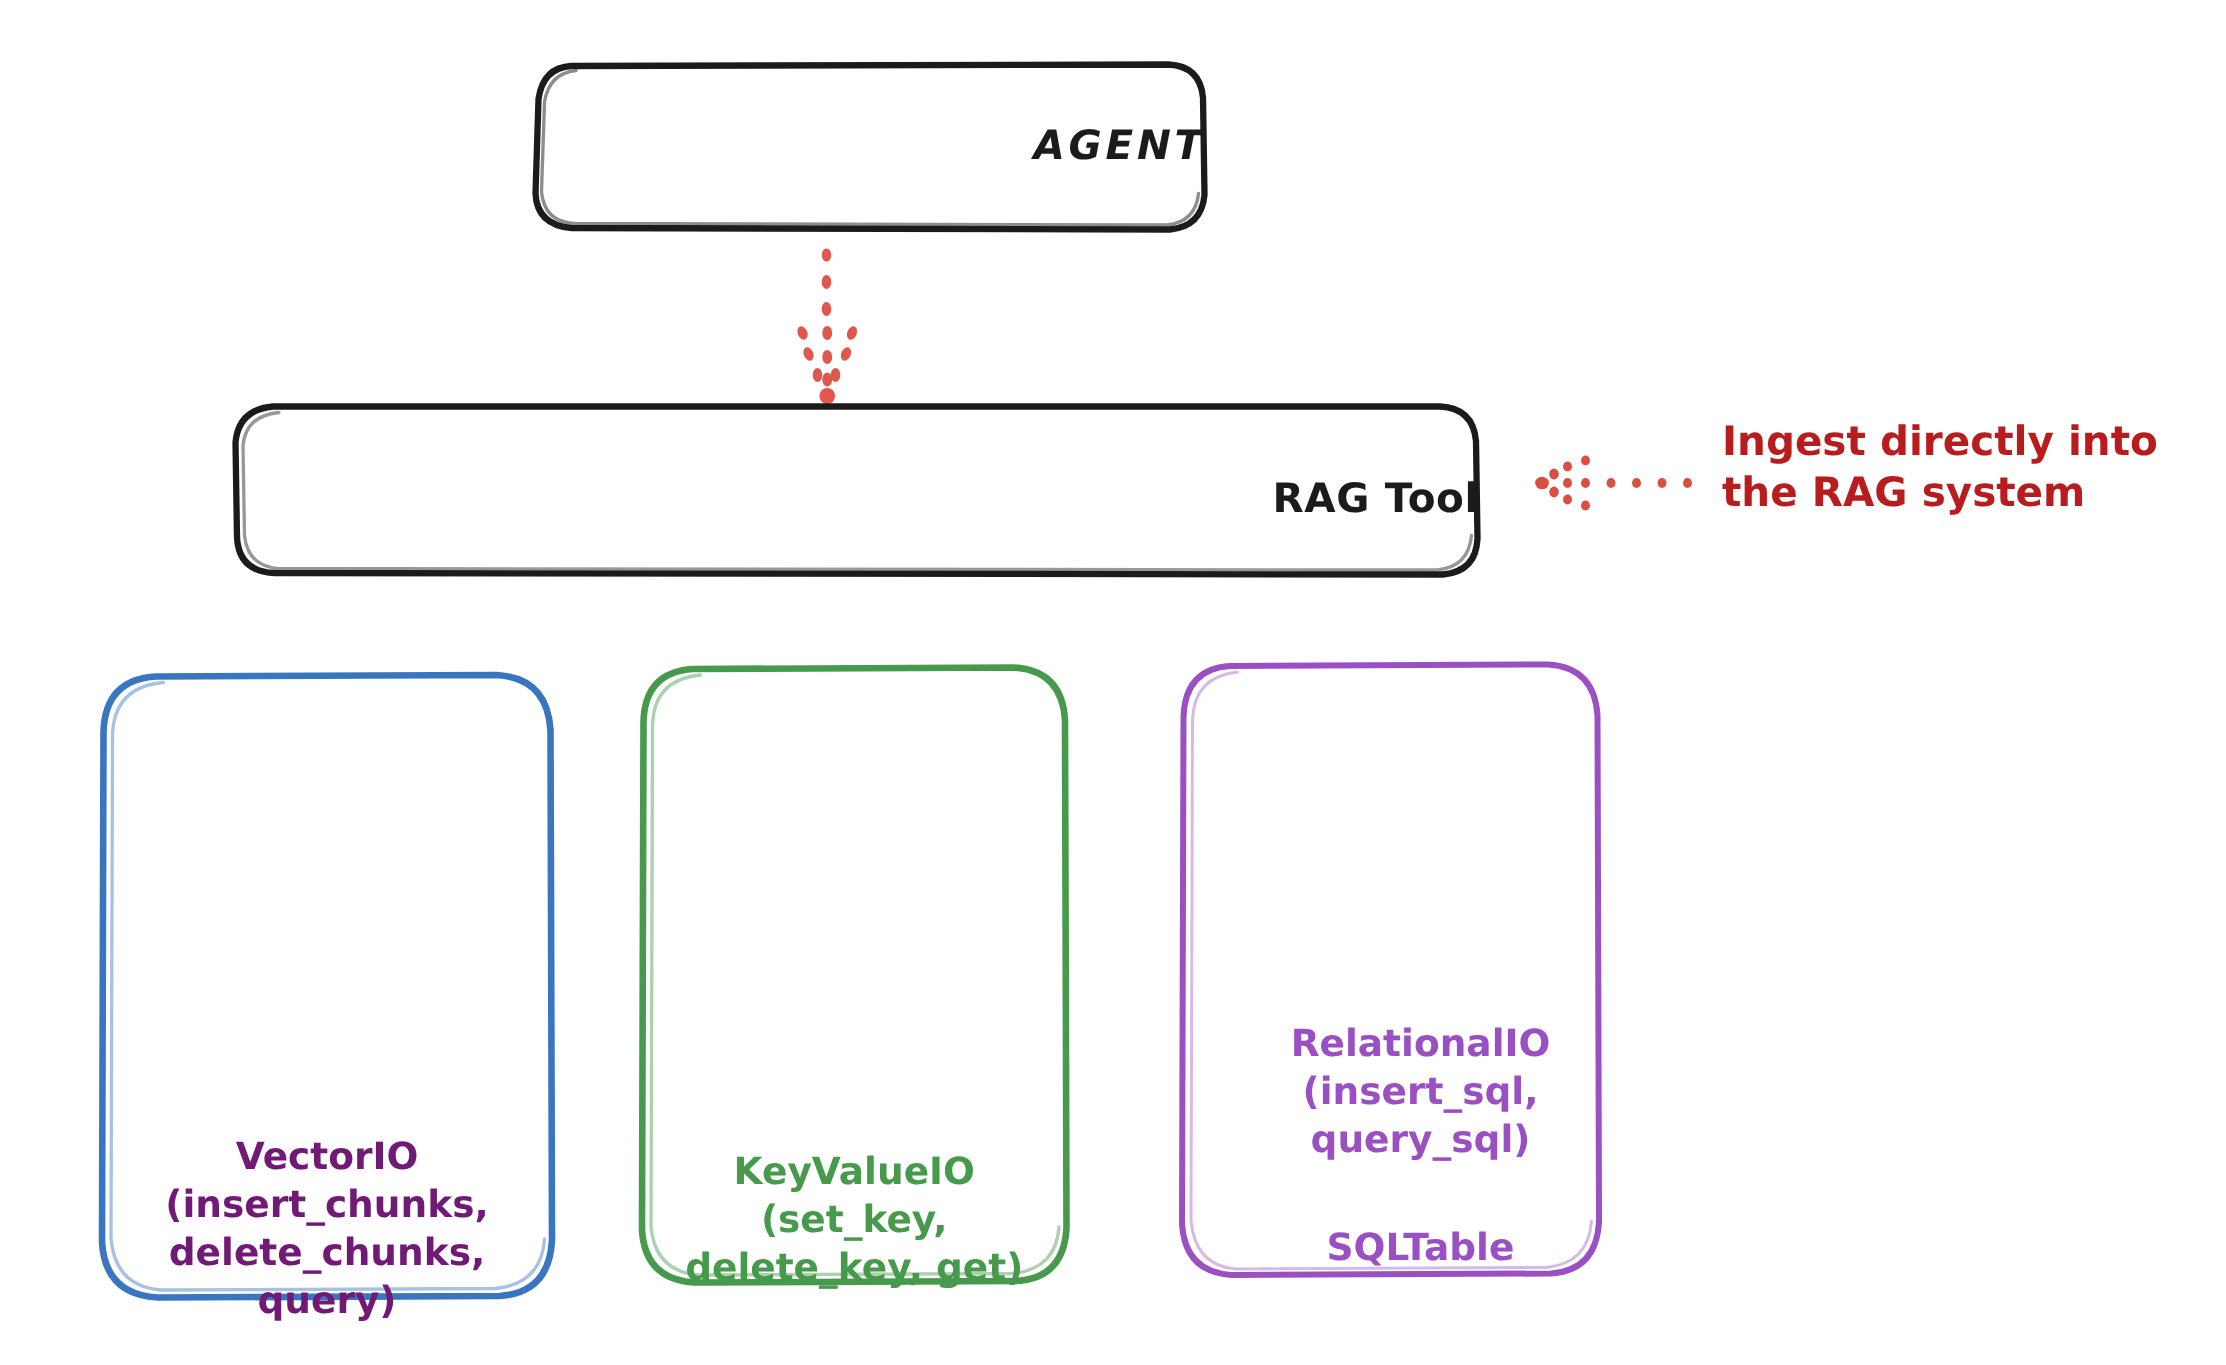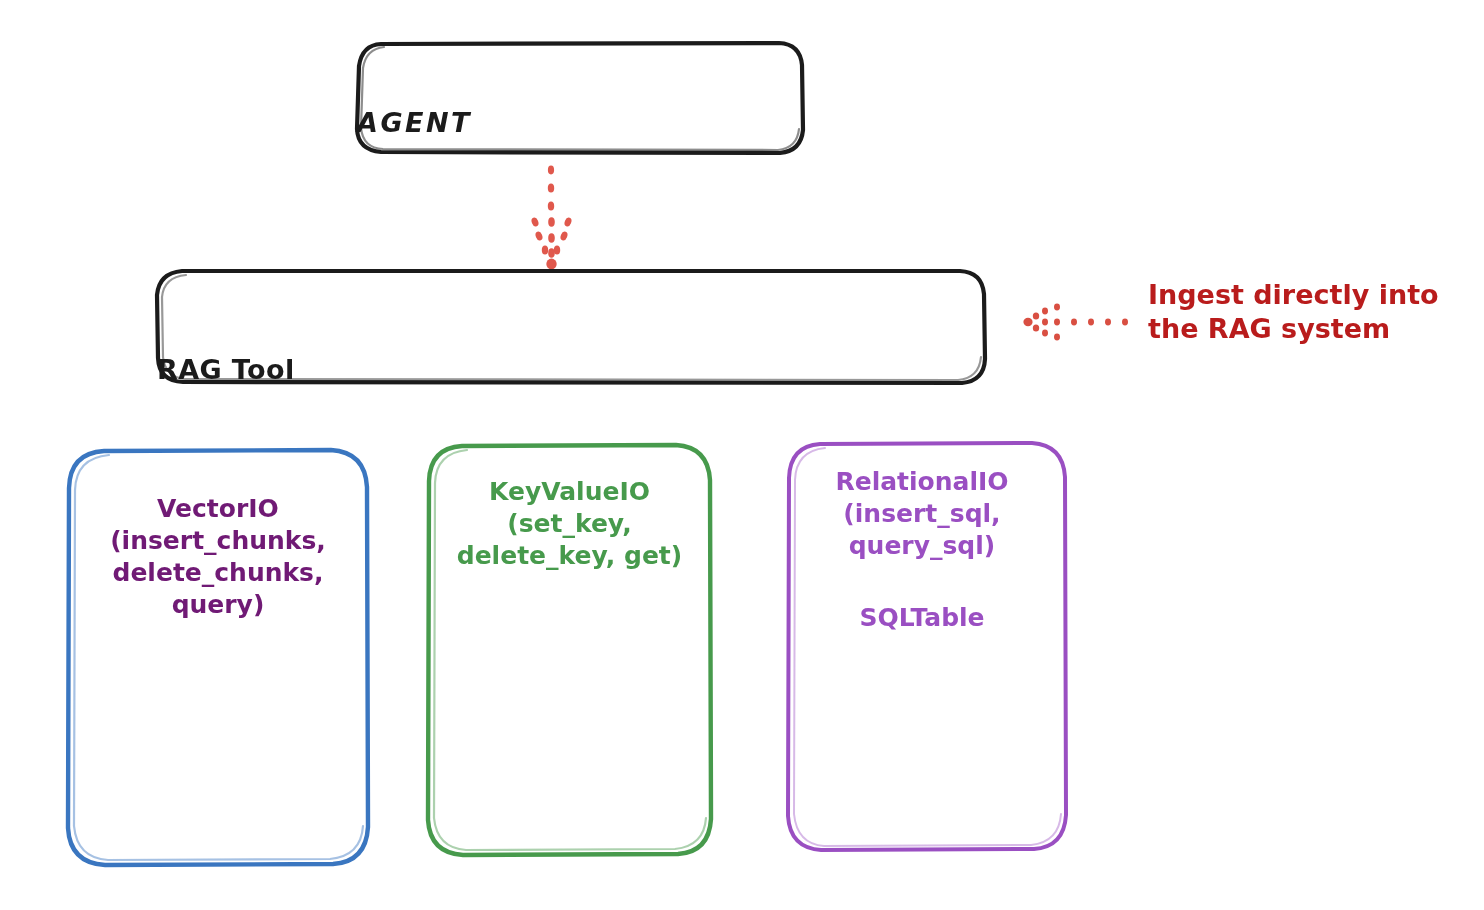--- a/index.html
+++ b/index.html
@@ -23,24 +23,23 @@
     width: 1484px;
     height: 910px;
   }
 
   
   .node {
     position: absolute;
     box-sizing: border-box;
     display: flex;
     align-items: center;
-    justify-content: flex-start;
+    justify-content: flex-end;
     text-align: center;
     user-select: none;
-    margin-top: 25px;
   }
 
   .node-label {
     display: block;
     line-height: 1.18;
     white-space: pre-line;
   }
 
   
   #agent-node {
@@ -54,21 +53,21 @@
     font-size: 27px;
     font-style: italic;
     font-weight: 700;
     letter-spacing: 2.5px;
     color: #1b1b1b;
   }
 
   
   #rag-tool-node {
     left: 157px;
-    top: 282px;
+    top: 270px;
     width: 829px;
     height: 126px;
   }
   #rag-tool-node .node-label {
     font-size: 27px;
     font-weight: 600;
     letter-spacing: 0.4px;
     color: #1b1b1b;
   }
 
@@ -105,21 +104,21 @@
     left: 428px;
     top: 445px;
     width: 283px;
     height: 410px;
   }
   #keyvalue-node .api-label,
   #keyvalue-node .index-label { color: #479a4c; }
   #keyvalue-node .provider-inner { transform: translateY(6px); }
 
   #relational-node {
-    left: 783px;
+    left: 808px;
     top: 443px;
     width: 278px;
     height: 407px;
   }
   #relational-node .api-label,
   #relational-node .index-label { color: #9a4fc2; }
   #relational-node .provider-inner { transform: translateY(-2px); }
 
   .provider-inner {
     display: flex;

